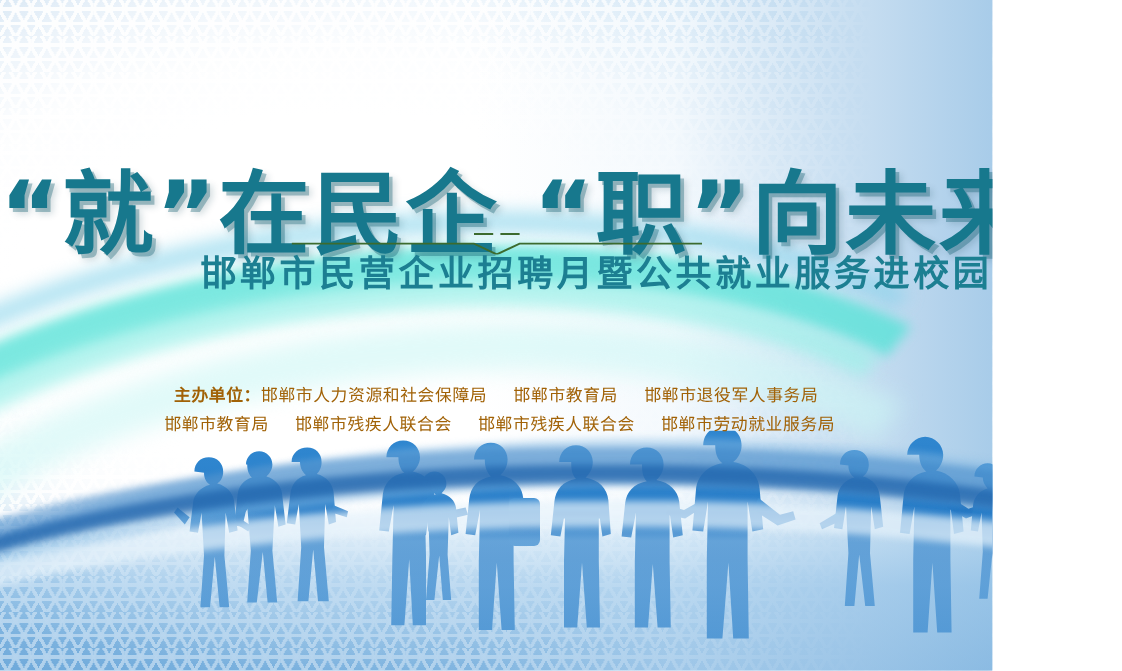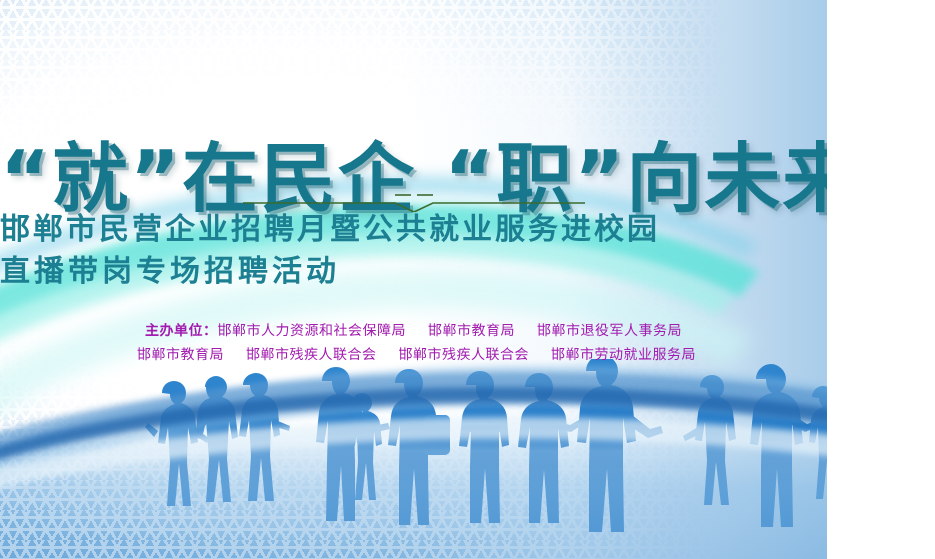--- a/index.html
+++ b/index.html
@@ -109,39 +109,39 @@
   .divider {
     position: absolute;
     top: 190px; left: 50%;
     transform: translateX(-50%);
     width: 342px; height: 22px;
   }
 
   .sub-title {
     position: absolute;
     top: 208px; left: 0; right: 0;
-    text-align: left;
+    text-align: right;
     font-family: "DejaVu Serif", "Liberation Serif", serif;
     font-weight: 700;
     font-size: 30px;
     line-height: 42px;
     letter-spacing: 3px;
     color: #1c7f92;
   }
   .sub-title .line2 { letter-spacing: 4px; }
 
   .orgs {
     position: absolute;
     top: 318px; left: 0; right: 0;
     text-align: center;
     font-family: "DejaVu Sans", "Liberation Sans", sans-serif;
     font-size: 14px;
     line-height: 24px;
     letter-spacing: .5px;
-    color: #a21caf;
+    color: #a16207;
   }
   .orgs .row { white-space: nowrap; }
   .orgs .row .seg { margin-right: 22px; }
   .orgs .row .seg:last-child { margin-right: 0; }
   .orgs .row.indent { margin-left: 6px; }
   .orgs .spacer { height: 10px; }
   .orgs .lbl { font-weight: 700; }
 </style>
 </head>
 <body>
@@ -243,21 +243,20 @@
     <div class="divider">
       <svg viewBox="0 0 342 22" width="342" height="22" aria-hidden="true">
         <path d="M0 13 H152 L171 22 L190 13 H342" fill="none" stroke="#3c6b2e" stroke-width="1.6"></path>
         <line x1="152" y1="5" x2="168" y2="5" stroke="#3c6b2e" stroke-width="1.6"></line>
         <line x1="174" y1="5" x2="190" y2="5" stroke="#3c6b2e" stroke-width="1.6"></line>
       </svg>
     </div>
 
     <div class="sub-title">
       <div class="line1">邯郸市民营企业招聘月暨公共就业服务进校园</div>
-      <div class="line2">直播带岗专场招聘活动</div>
     </div>
 
     <div class="orgs">
 
       <div class="row">
         <span class="lbl">主办单位：</span><span class="seg">邯郸市人力资源和社会保障局</span><span class="seg">邯郸市教育局</span><span class="seg">邯郸市退役军人事务局</span>
       </div>
 
       <div class="row indent">
         <span class="seg">邯郸市教育局</span><span class="seg">邯郸市残疾人联合会</span><span class="seg">邯郸市残疾人联合会</span><span class="seg">邯郸市劳动就业服务局</span>

